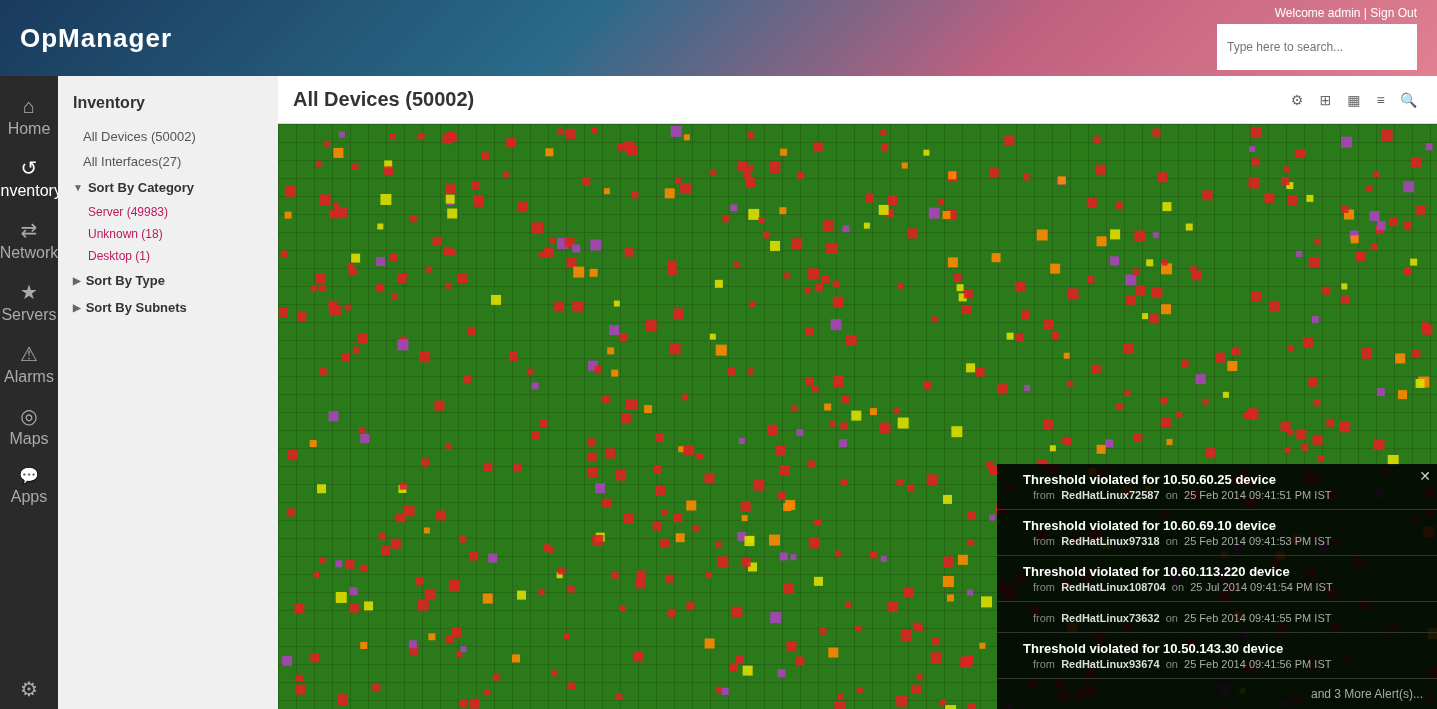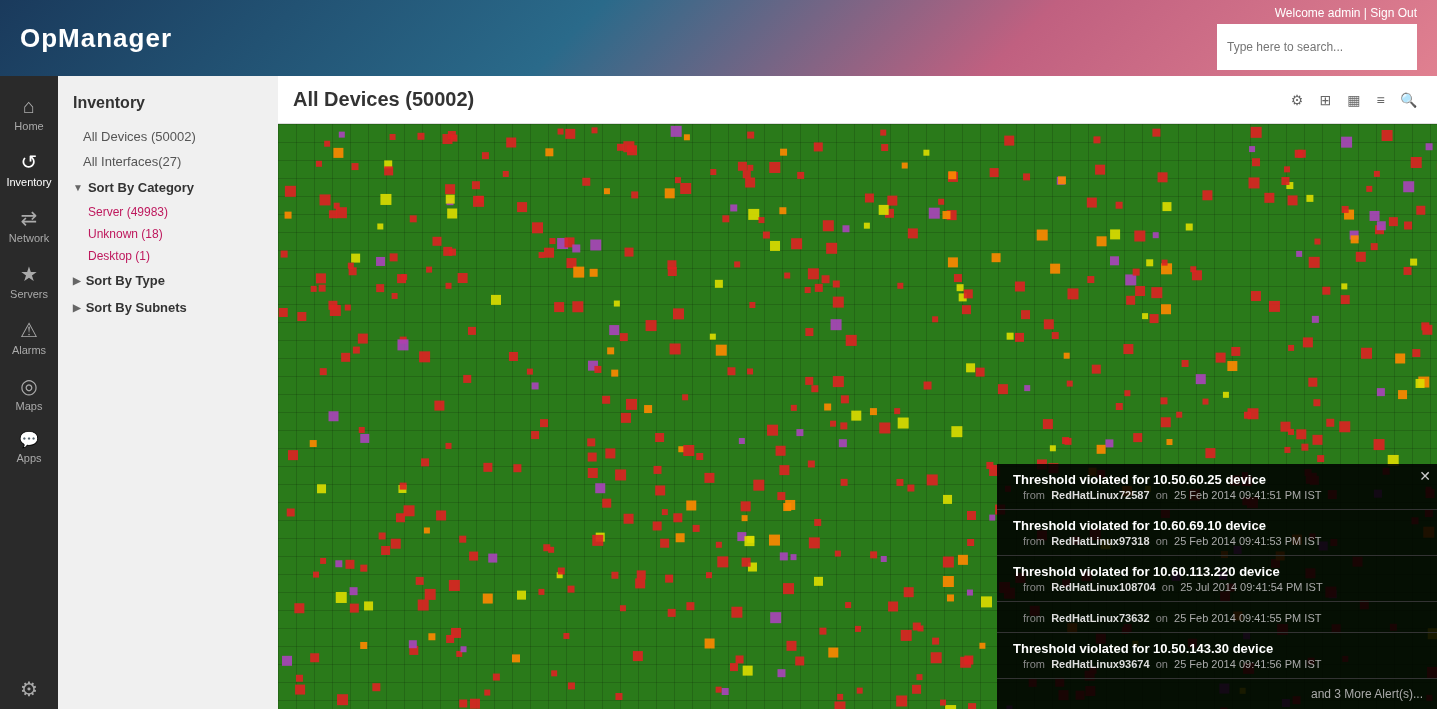--- a/index.html
+++ b/index.html
@@ -67,21 +67,21 @@
       cursor: pointer;
       width: 100%;
       text-align: center;
       gap: 4px;
     }
     .sidebar-item.active { color: white; }
     .sidebar-icon {
       font-size: 20px;
       line-height: 1;
     }
-    .sidebar-label { font-size: 11px; }
+    .sidebar-label { font-size: 16px; }
 
     
     .left-panel {
       width: 220px;
       background: #f0f0f0;
       overflow-y: auto;
       flex-shrink: 0;
       padding: 10px 0;
     }
     .panel-title {
@@ -173,21 +173,21 @@
     .notif-close {
       position: absolute;
       top: 4px;
       right: 6px;
       color: #ccc;
       cursor: pointer;
       font-size: 14px;
       z-index: 11;
     }
     .notif-item {
-      padding: 8px 16px;
+      padding: 8px 26px;
       border-bottom: 1px solid #333;
     }
     .notif-title {
       color: white;
       font-size: 13px;
       font-weight: bold;
     }
     .notif-detail {
       color: #aaa;
       font-size: 11px;

